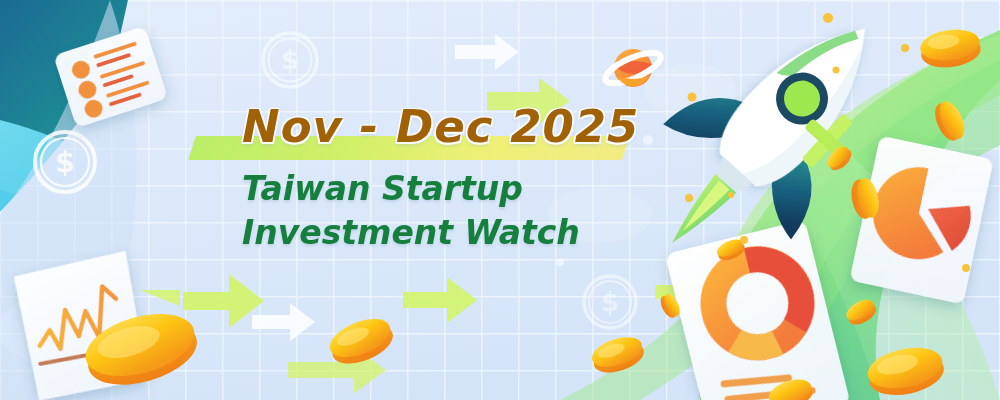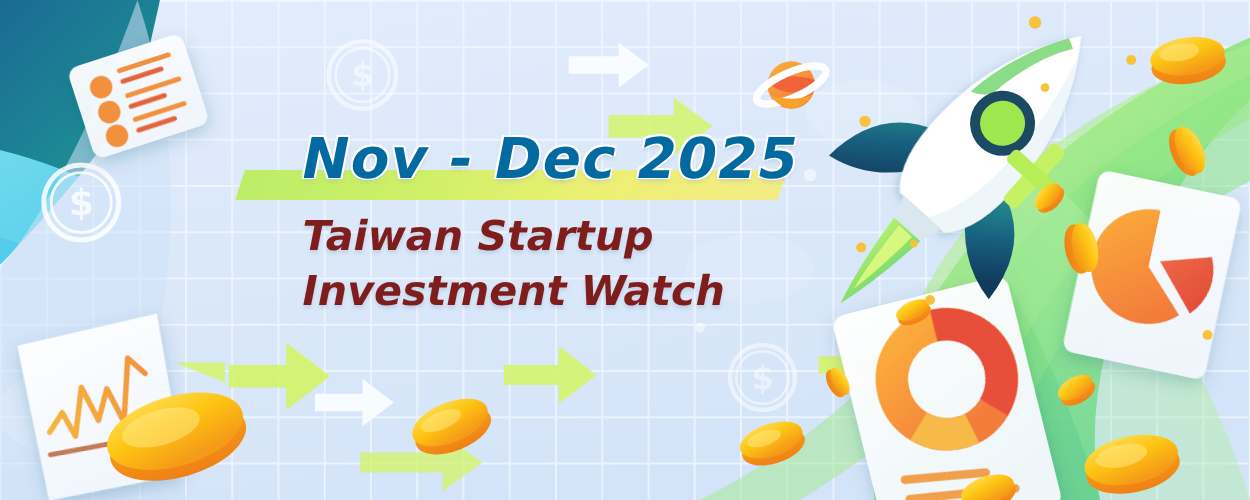--- a/index.html
+++ b/index.html
@@ -18,37 +18,37 @@
     position:absolute;
     left:242px;top:104px;
     width:430px;
   }
   #date-line{
     position:relative;
     font-size:45px;
     font-weight:bold;
     font-style:italic;
     letter-spacing:1px;
-    color:#0369a1;
+    color:#a16207;
     line-height:1;
     white-space:nowrap;
     text-shadow:
       -1.5px -1.5px 0 #fdfdfd,
        1.5px -1.5px 0 #fdfdfd,
       -1.5px  1.5px 0 #fdfdfd,
        1.5px  1.5px 0 #fdfdfd,
        0 3px 4px rgba(160,180,200,.45);
     z-index:3;
   }
   #subtitle{
     margin-top:18px;
     font-size:33px;
     font-weight:bold;
     font-style:italic;
-    color:#7f1d1d;
+    color:#15803d;
     line-height:1.32;
     white-space:pre-line;
     text-shadow:0 2px 3px rgba(150,175,200,.38);
     z-index:3;
     position:relative;
   }
   #date-highlight{
     position:absolute;
     left:-50px;top:32px;
     width:434px;height:24px;

